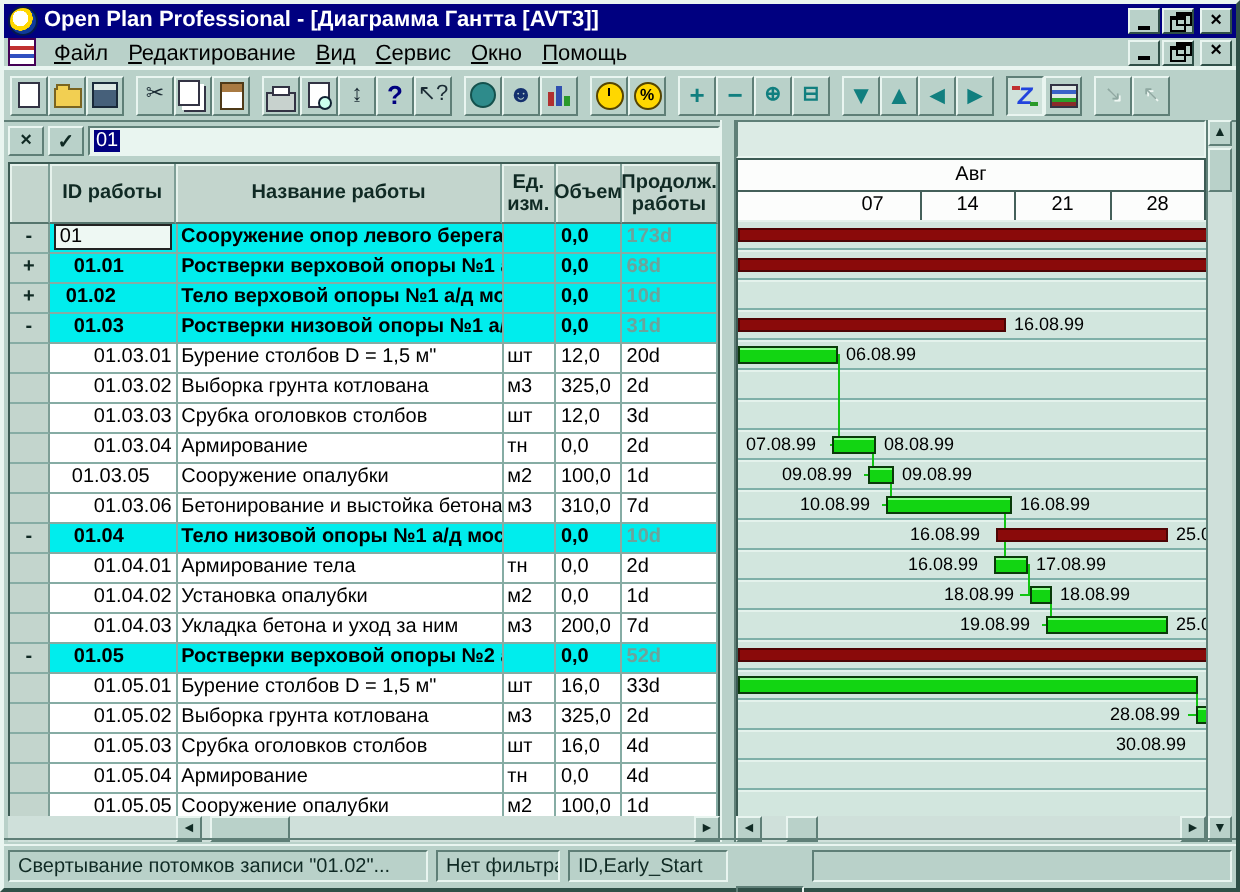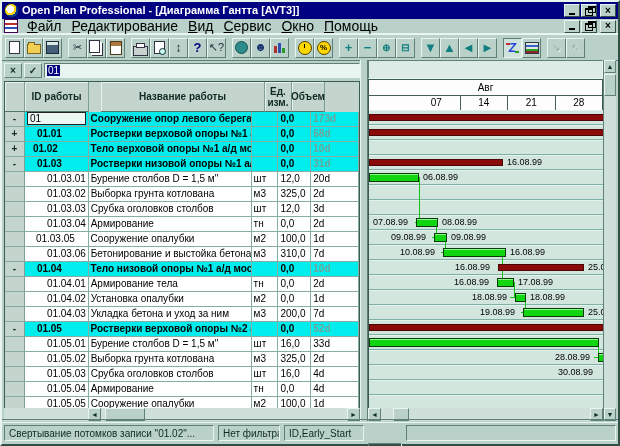--- a/index.html
+++ b/index.html
@@ -19,21 +19,21 @@
   .wbtn{width:16px;height:13px;background:var(--chrome);border:1px solid;border-color:var(--chrome-hi) var(--chrome-dk) var(--chrome-dk) var(--chrome-hi);
         display:flex;align-items:center;justify-content:center;box-sizing:border-box;position:relative;}
   .wbtn.sp{margin-left:2px;}
   .g-min{width:6px;height:2px;background:#000;margin-top:6px;}
   .g-rest{width:6px;height:5px;border:1px solid #000;border-top-width:2px;position:relative;top:1px;background:var(--chrome);}
   .g-rest::before{content:"";position:absolute;left:2px;top:-4px;width:6px;height:4px;border:1px solid #000;border-top-width:2px;}
   .g-x{font-size:10px;font-weight:bold;color:#000;line-height:10px;}
   
   .menubar{height:14px;display:flex;align-items:center;padding:0 2px;border-bottom:1px solid var(--chrome-hi);}
   .mdiicon{width:12px;height:12px;background:linear-gradient(#fff 0 3px,#c03030 3px 5px,#fff 5px 7px,#3050c0 7px 9px,#fff 9px);border:1px solid #405;margin-right:4px;flex:none;}
-  .mitem{display:inline-block;font-size:14px;color:#000;padding:0 5px;line-height:13px;}
+  .mitem{display:inline-block;font-size:11px;color:#000;padding:0 5px;line-height:13px;}
   .mitem::first-letter{text-decoration:underline;}
   .menusp{flex:1;}
   
   .toolbar{height:25px;display:flex;align-items:center;padding:0 3px;border-top:1px solid var(--chrome-hi);border-bottom:1px solid var(--chrome-lo);}
   .tbgrp{display:flex;margin-right:6px;flex:none;}
   .tbbtn{width:19px;height:20px;background:var(--chrome);border:1px solid;border-color:var(--chrome-hi) var(--chrome-lo) var(--chrome-lo) var(--chrome-hi);
          display:flex;align-items:center;justify-content:center;box-sizing:border-box;overflow:hidden;}
   .tbbtn.pressed{border-color:var(--chrome-lo) var(--chrome-hi) var(--chrome-hi) var(--chrome-lo);background:#cfe2db;}
   .glyph{font-size:11px;line-height:11px;}
   .g-teal{color:#117f7f;font-weight:bold;font-size:13px;}
@@ -270,24 +270,26 @@
         <span class="ebtn">×</span>
         <span class="ebtn">✓</span>
         <span class="einput">
             <span class="sel">01</span>
           </span>
       </div>
       <div class="tgrid">
         <div class="thead" id="thead">
             <div class="hc" style="width: 20px;"></div>
             <div class="hc" style="width: 64px;">ID работы</div>
-            <div class="hc" style="width: 164px; margin-left: 12px;">Название работы</div>
+            <div class="hc" style="width: 164px;">Название работы</div>
             <div class="hc" style="width: 27px;">Ед.
 изм.</div>
             <div class="hc" style="width: 33px;">Объем</div>
+            <div class="hc" style="width: 48px;">Продолж.
+работы</div>
           </div>
         <div class="tbody" id="tbody">
             <div class="trow sum">
               <div class="tc c-gut" style="width: 20px;">-</div>
               <div class="tc c-id" style="width: 64px;">
                 <span class="idbox">01</span>
               </div>
               <div class="tc" style="width: 164px;">Сооружение опор левого берега</div>
               <div class="tc" style="width: 27px;"></div>
               <div class="tc" style="width: 33px;">0,0</div>

